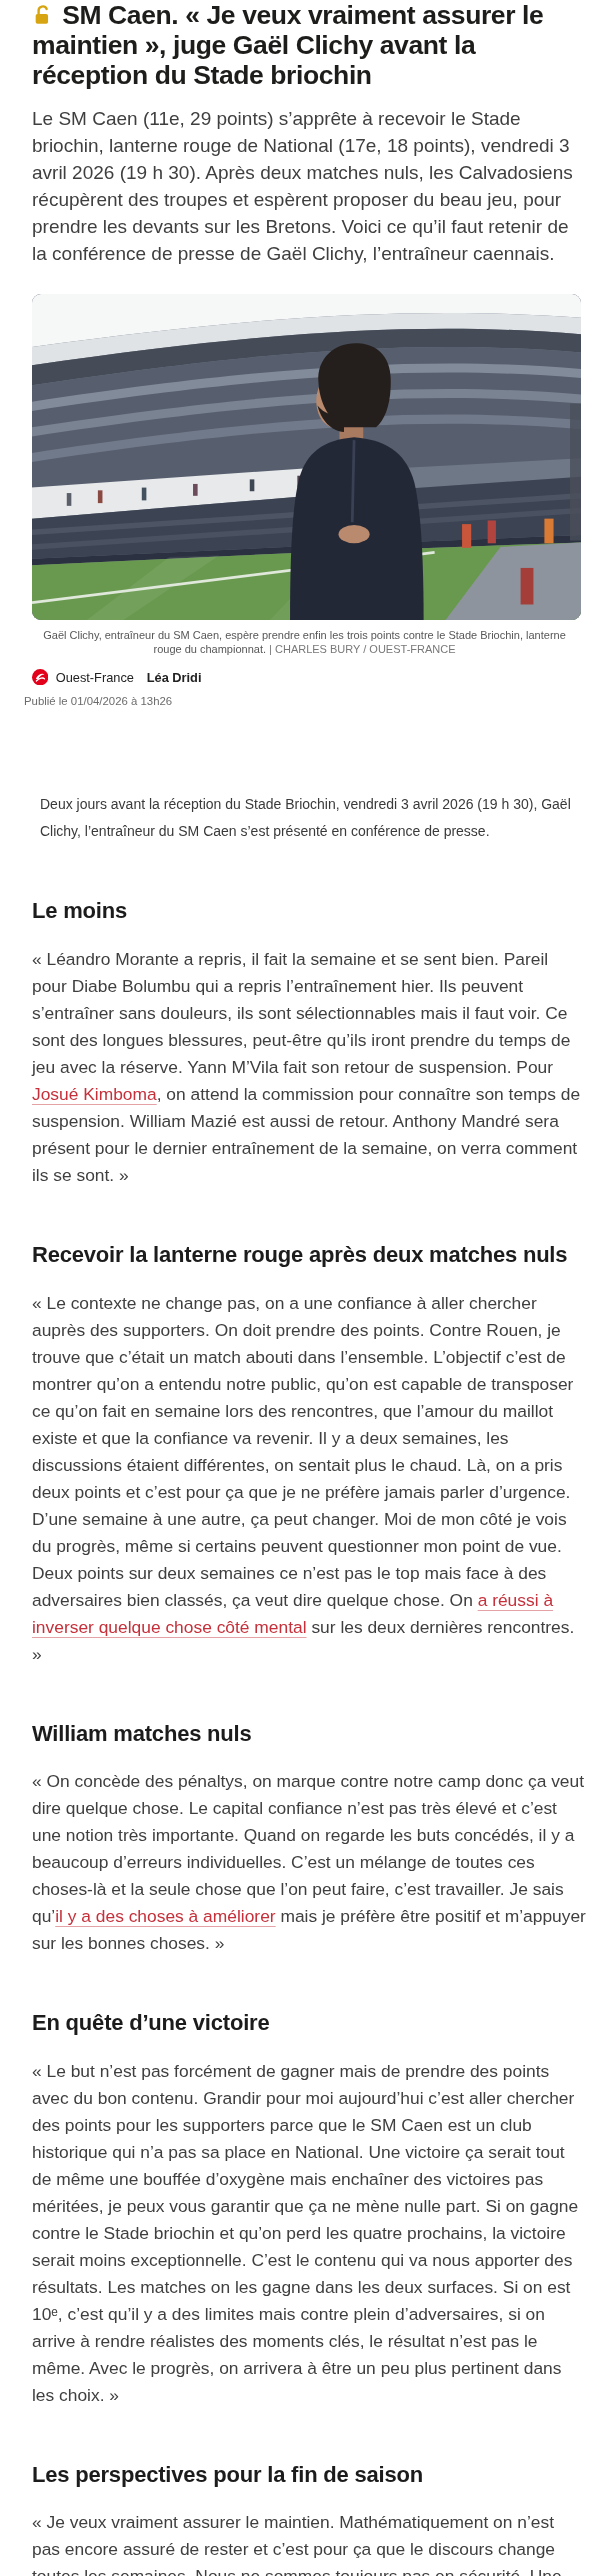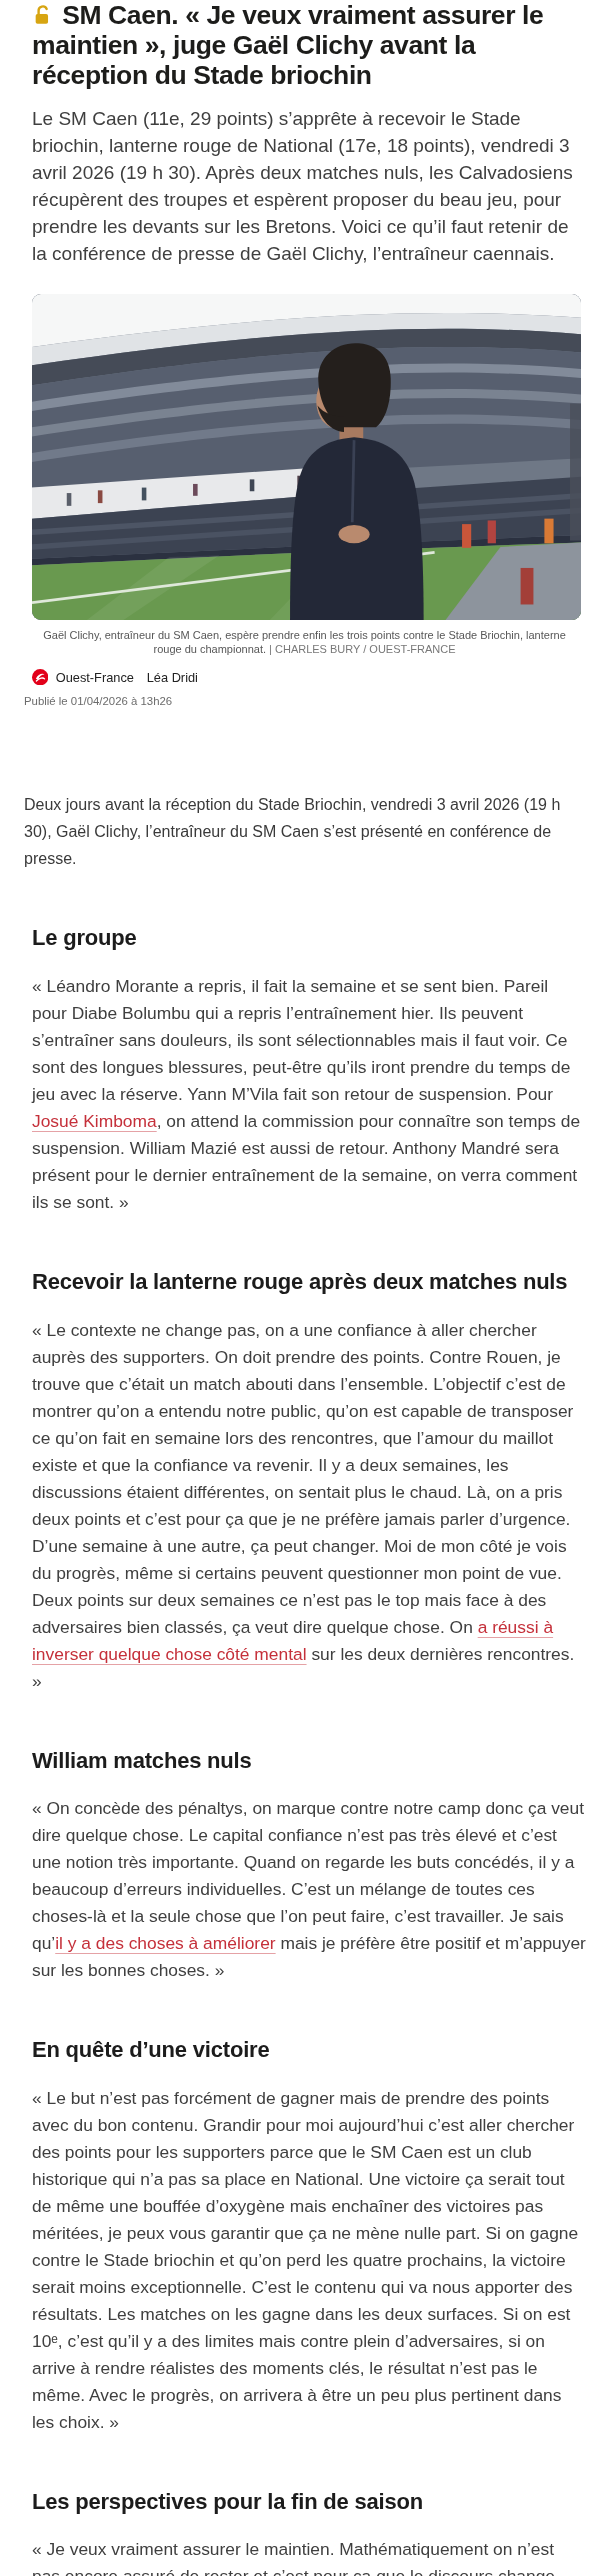--- a/index.html
+++ b/index.html
@@ -35,29 +35,29 @@
     margin:8.2px 0 0 0;font-size:11px;line-height:14.6px;color:#575757;
   }
   .credit{color:#787878;}
 
   
   .byline{
     margin:12px 32px 0 32px;display:flex;align-items:flex-end;
     font-size:12.8px;color:#222222;
   }
   .of-logo{width:16.4px;height:16.4px;margin-right:7.3px;flex:0 0 auto;}
-  .byline .author{margin-left:12.8px;}
+  .byline .author{margin-left:12.8px;font-weight:bold;}
   p.published{
     margin:10px 32px 0 24px;font-size:11.4px;color:#6c6c6c;
   }
 
   
   p.lead{
-    margin:84px 27px 0 24px;
-    font-size:16px;line-height:27px;color:#3a3a3a;
+    margin:84px 27px 0 40px;
+    font-size:14px;line-height:27px;color:#3a3a3a;
   }
   .sections{margin:0 27px 0 32px;padding-bottom:37px;}
   .sections h2{
     margin:53px 0 22px 0;
     font-size:22px;line-height:25.6px;font-weight:700;color:#1c1c1c;
     letter-spacing:-0.2px;
   }
   .sections p{
     margin:0 0 27px 0;font-size:17.4px;line-height:27px;color:#3f3f3f;
   }
@@ -154,21 +154,21 @@
     </span>
     <span class="source">Ouest-France</span>
     <span class="author">Léa Dridi</span>
   </div>
 
   <p class="published">Publié le 01/04/2026 à 13h26</p>
 
   <p class="lead">Deux jours avant la réception du Stade Briochin, vendredi 3 avril 2026 (19 h 30), Gaël Clichy, l’entraîneur du SM Caen s’est présenté en conférence de presse.</p>
 
   <div class="sections">
-      <h2>Le groupe</h2>
+      <h2>Le moins</h2>
       <p>« Léandro Morante a repris, il fait la semaine et se sent bien. Pareil pour Diabe Bolumbu qui a repris l’entraînement hier. Ils peuvent s’entraîner sans douleurs, ils sont sélectionnables mais il faut voir. Ce sont des longues blessures, peut-être qu’ils iront prendre du temps de jeu avec la réserve. Yann M’Vila fait son retour de suspension. Pour <a href="#" class="rlink">Josué Kimboma</a>, on attend la commission pour connaître son temps de suspension. William Mazié est aussi de retour. Anthony Mandré sera présent pour le dernier entraînement de la semaine, on verra comment ils se sont. »</p>
       <h2>Recevoir la lanterne rouge après deux matches nuls</h2>
       <p>« Le contexte ne change pas, on a une confiance à aller chercher auprès des supporters. On doit prendre des points. Contre Rouen, je trouve que c’était un match abouti dans l’ensemble. L’objectif c’est de montrer qu’on a entendu notre public, qu’on est capable de transposer ce qu’on fait en semaine lors des rencontres, que l’amour du maillot existe et que la confiance va revenir. Il y a deux semaines, les discussions étaient différentes, on sentait plus le chaud. Là, on a pris deux points et c’est pour ça que je ne préfère jamais parler d’urgence. D’une semaine à une autre, ça peut changer. Moi de mon côté je vois du progrès, même si certains peuvent questionner mon point de vue. Deux points sur deux semaines ce n’est pas le top mais face à des adversaires bien classés, ça veut dire quelque chose. On <a href="#" class="rlink">a réussi à inverser quelque chose côté mental</a> sur les deux dernières rencontres. »</p>
       <h2>William matches nuls</h2>
       <p>« On concède des pénaltys, on marque contre notre camp donc ça veut dire quelque chose. Le capital confiance n’est pas très élevé et c’est une notion très importante. Quand on regarde les buts concédés, il y a beaucoup d’erreurs individuelles. C’est un mélange de toutes ces choses-là et la seule chose que l’on peut faire, c’est travailler. Je sais qu’<a href="#" class="rlink">il y a des choses à améliorer</a> mais je préfère être positif et m’appuyer sur les bonnes choses. »</p>
       <h2>En quête d’une victoire</h2>
       <p>« Le but n’est pas forcément de gagner mais de prendre des points avec du bon contenu. Grandir pour moi aujourd’hui c’est aller chercher des points pour les supporters parce que le SM Caen est un club historique qui n’a pas sa place en National. Une victoire ça serait tout de même une bouffée d’oxygène mais enchaîner des victoires pas méritées, je peux vous garantir que ça ne mène nulle part. Si on gagne contre le Stade briochin et qu’on perd les quatre prochains, la victoire serait moins exceptionnelle. C’est le contenu qui va nous apporter des résultats. Les matches on les gagne dans les deux surfaces. Si on est 10ᵉ, c’est qu’il y a des limites mais contre plein d’adversaires, si on arrive à rendre réalistes des moments clés, le résultat n’est pas le même. Avec le progrès, on arrivera à être un peu plus pertinent dans les choix. »</p>
       <h2>Les perspectives pour la fin de saison</h2>
       <p>« Je veux vraiment assurer le maintien. Mathématiquement on n’est pas encore assuré de rester et c’est pour ça que le discours change toutes les semaines. Nous ne sommes toujours pas en sécurité. Une fois qu’on sera maintenu, on pourra discuter de comment se projeter pour la saison prochaine. C’est quelque chose qu’on a commencé à réfléchir. Mes compositions tournent en fonction des joueurs qu’ils le méritent, qui donnent satisfaction. Je n’ai pas le luxe de choisir, il y a une urgence de prendre des points. »</p>
     </div>

